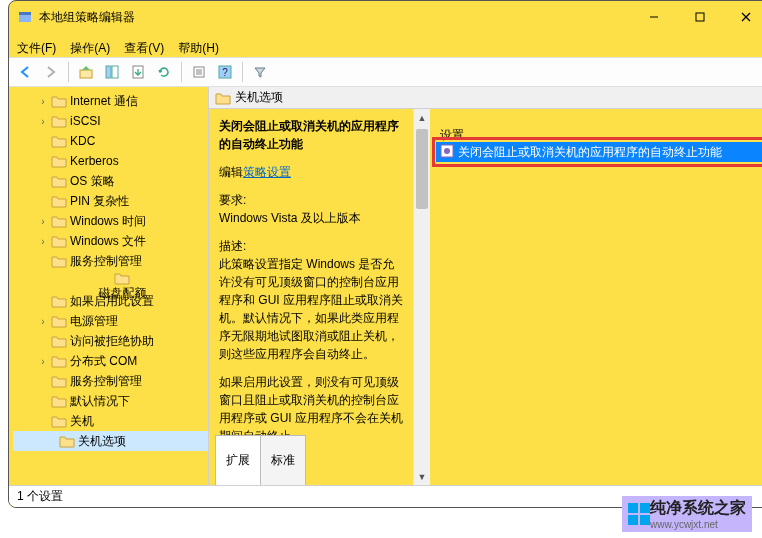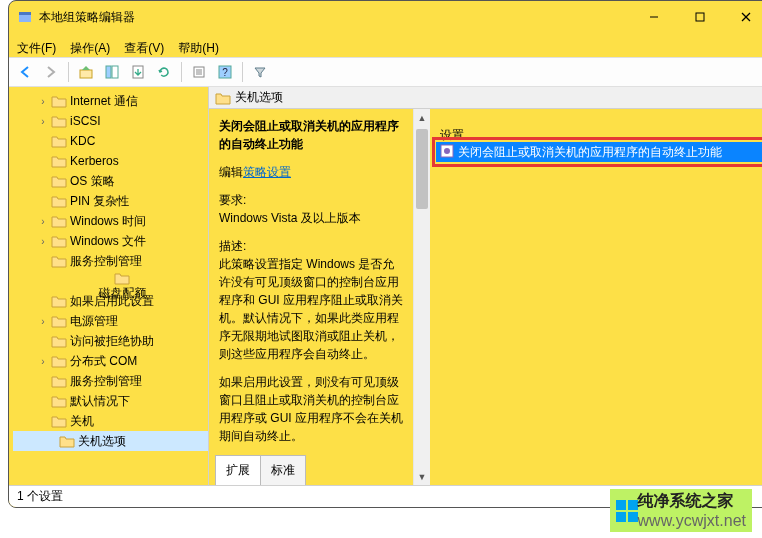--- a/index.html
+++ b/index.html
@@ -27,24 +27,24 @@
   .desc-title { font-weight: bold; margin-bottom:10px; }
   .link { color:#0066cc; text-decoration: underline; }
   .vscroll { width:17px; background:#f0f0f0; border-left:1px solid #e5e5e5; position:relative; }
   .vscroll .thumb { position:absolute; left:2px; right:2px; top:20px; height:80px; background:#c2c2c2; border-radius:2px; }
   .vscroll .arr { position:absolute; left:0; right:0; height:17px; display:flex; align-items:center; justify-content:center; font-size:9px; color:#555; }
   .settings-pane { flex:1; position:relative; }
   .settings-header { font-size:12px; padding:18px 10px; }
   .highlight-box { position:absolute; border:3px solid #e53935; }
   .setting-row { position:absolute; left:6px; right:6px; height:20px; background:#0a84ff; color:#fff; display:flex; align-items:center; font-size:12px; padding:0 4px; gap:4px; }
   .tabs { position:absolute; bottom:22px; left:206px; height:22px; display:flex; align-items:flex-end; font-size:12px; }
-  .tab { padding:6px 10px; border:1px solid #bbb; border-bottom:none; background:#fff; margin-right:-1px; }
+  .tab { padding:16px 10px; border:1px solid #bbb; border-bottom:none; background:#fff; margin-right:-1px; }
   .tab.inactive { background:#f4f4f4; }
   .statusbar { height:22px; border-top:1px solid #d0d0d0; font-size:12px; display:flex; align-items:center; padding:0 8px; position:absolute; bottom:0; left:0; right:0; background:#fff; }
-  .watermark { position:absolute; right:10px; bottom:6px; display:flex; align-items:center; gap:0; font-size:16px; color:#222; background:#bef264; padding:2px 6px; }
+  .watermark { position:absolute; right:10px; bottom:6px; display:flex; align-items:center; gap:0; font-size:16px; color:#222; background:#c4b5fd; padding:2px 6px; }
   .wm-logo { width:22px; height:22px; display:grid; grid-template-columns:1fr 1fr; grid-template-rows:1fr 1fr; gap:2px; }
   .wm-logo div { background:#00a4ef; }
   .folder-svg { display:block; }
 </style>
 </head>
 <body>
 
 <div class="window">
 
   <div class="titlebar">
@@ -367,15 +367,15 @@
 
 <div class="watermark">
   <div class="wm-logo">
       <div></div>
       <div></div>
       <div></div>
       <div></div>
     </div>
   <div>
     <div style="font-weight:bold;">纯净系统之家</div>
-    <div style="font-size:16px;color:#666;">www.ycwjxt.net</div>
+    <div style="font-size:10px;color:#666;">www.ycwjxt.net</div>
   </div>
 </div>
 
 </body></html>

